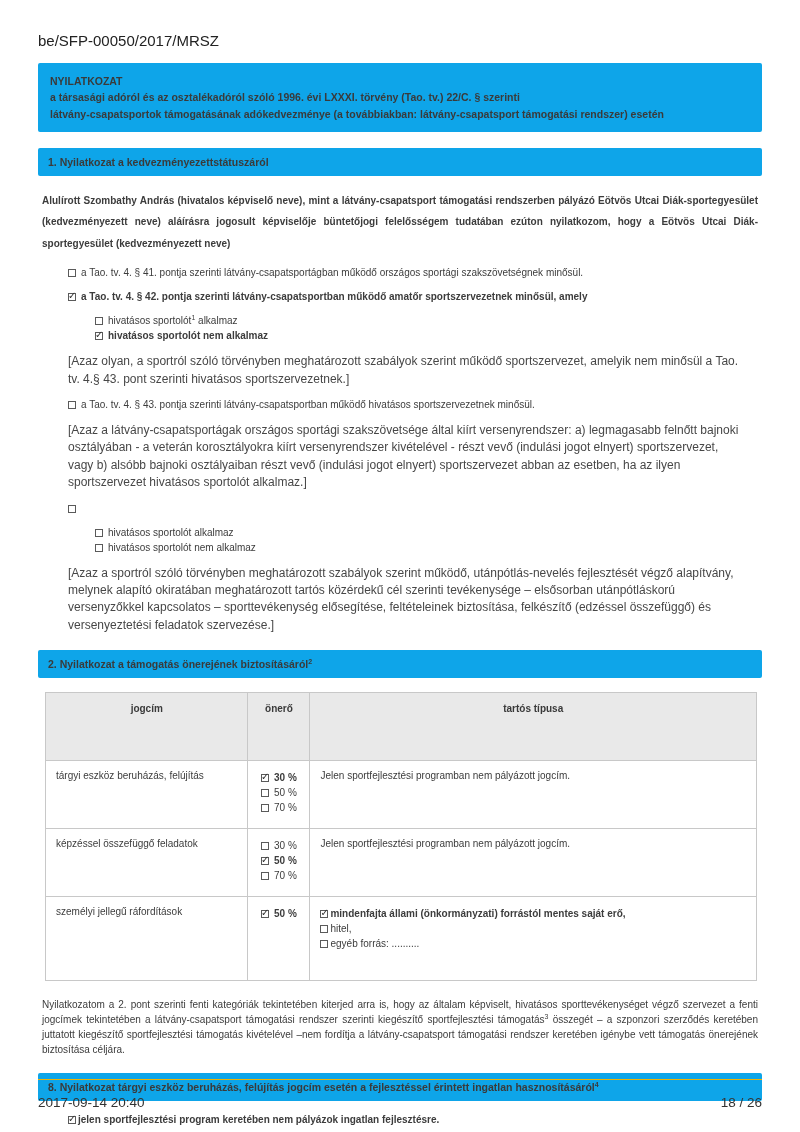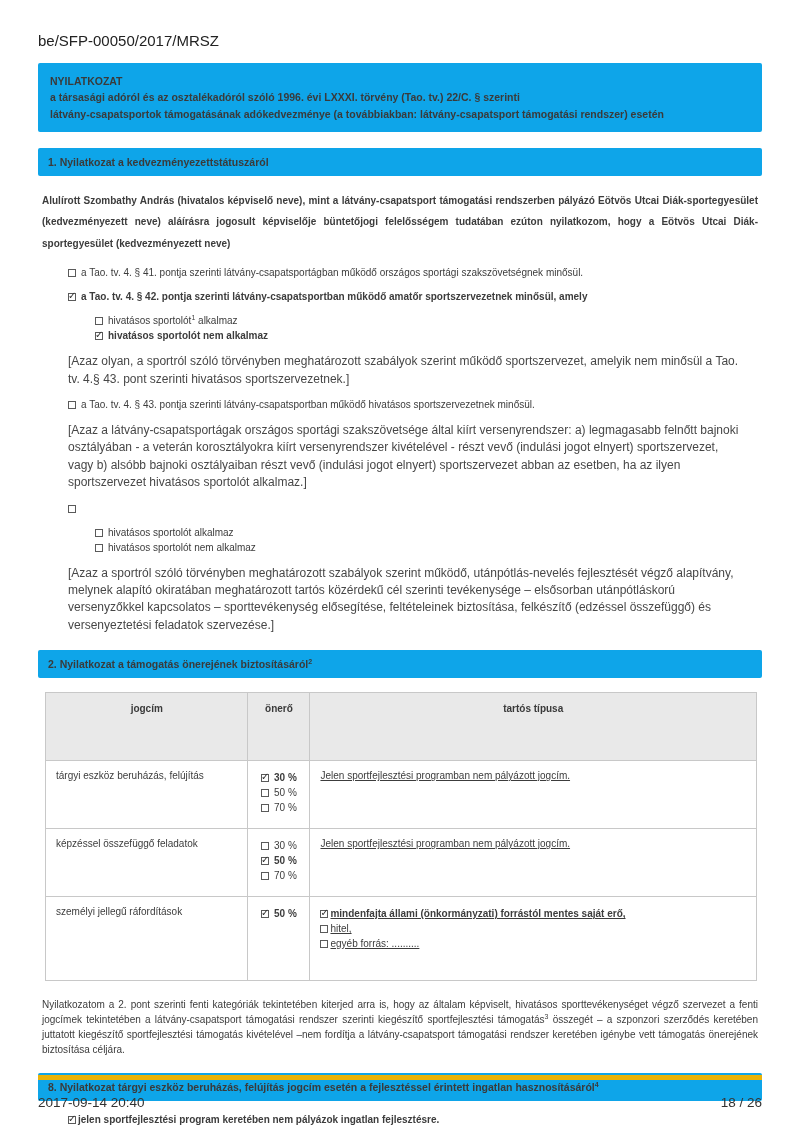--- a/index.html
+++ b/index.html
@@ -30,28 +30,28 @@
   .note.deep { margin-left:57px; }
 
   sup { font-size:7px; vertical-align:super; line-height:0; }
 
   table.onero { border-collapse:collapse; width:712px; margin:14px 0 16px 7px; }
   table.onero th, table.onero td { border:1px solid #c8c8c8; font-size:10px; vertical-align:top; }
   table.onero th { background:#e9e9e9; font-weight:bold; text-align:center; padding:10px 6px; color:#3a3a3a; }
   table.onero td { padding:9px 10px; }
   td.c1 { width:203px; }
   td.c2 { width:62px; padding:9px 6px;text-align:center; }
-  td.c3 { width:447px;text-decoration:underline; }
+  td.c3 { width:447px; }
   td.c2 .cbl, td.c3 .cbl { line-height:1.5; white-space:nowrap; }
   table.onero tr { height:68px; }
   table.onero tr.tall { height:84px; }
 
   .body-par { font-size:10px; line-height:1.5; margin:4px 4px 14px 4px; text-align:justify; }
 
-  .footer { position:absolute; left:38px; right:38px; bottom:22px; border-top:5px solid #eab308; padding-top:15px; display:flex; justify-content:space-between; font-size:13.5px; color:#333; }
+  .footer { position:absolute; left:38px; right:38px; bottom:22px; border-top:1px solid #eab308; padding-top:15px; display:flex; justify-content:space-between; font-size:13.5px; color:#333; }
 </style>
 </head>
 <body>
 
 <div class="page">
 
   <div class="docref">be/SFP-00050/2017/MRSZ</div>
 
   <div class="graybox introbox">
     <div>NYILATKOZAT</div>

